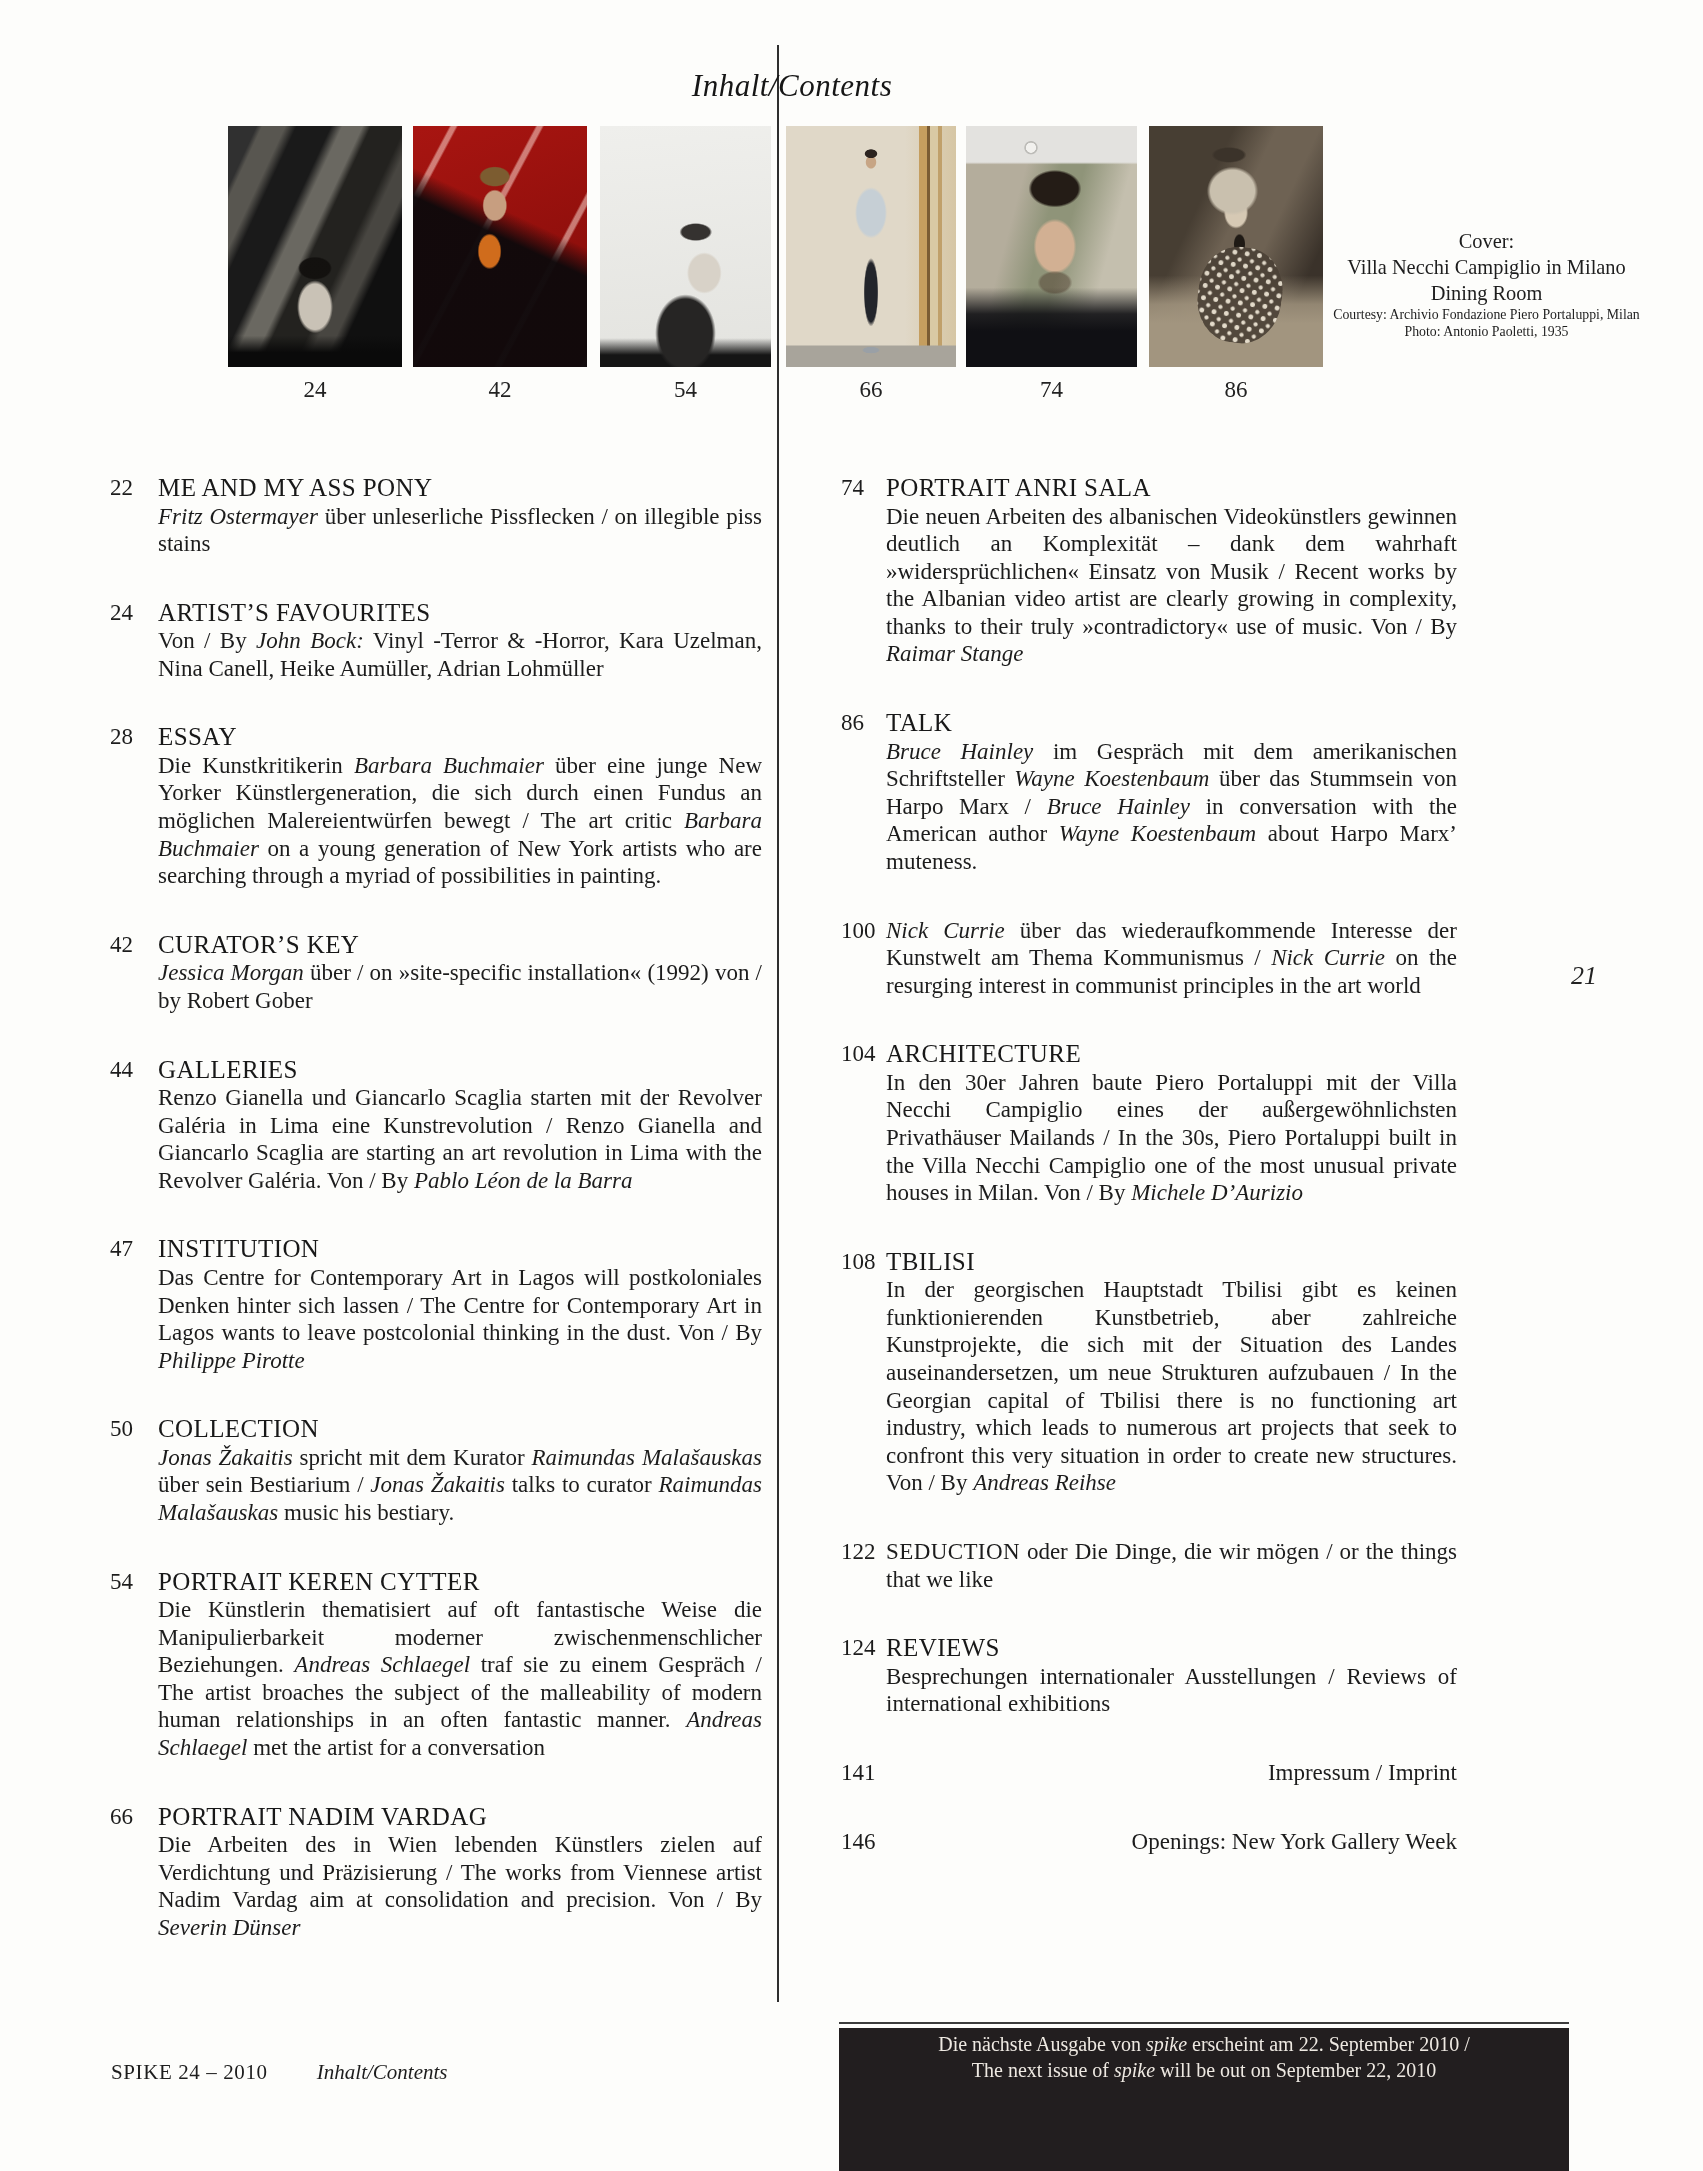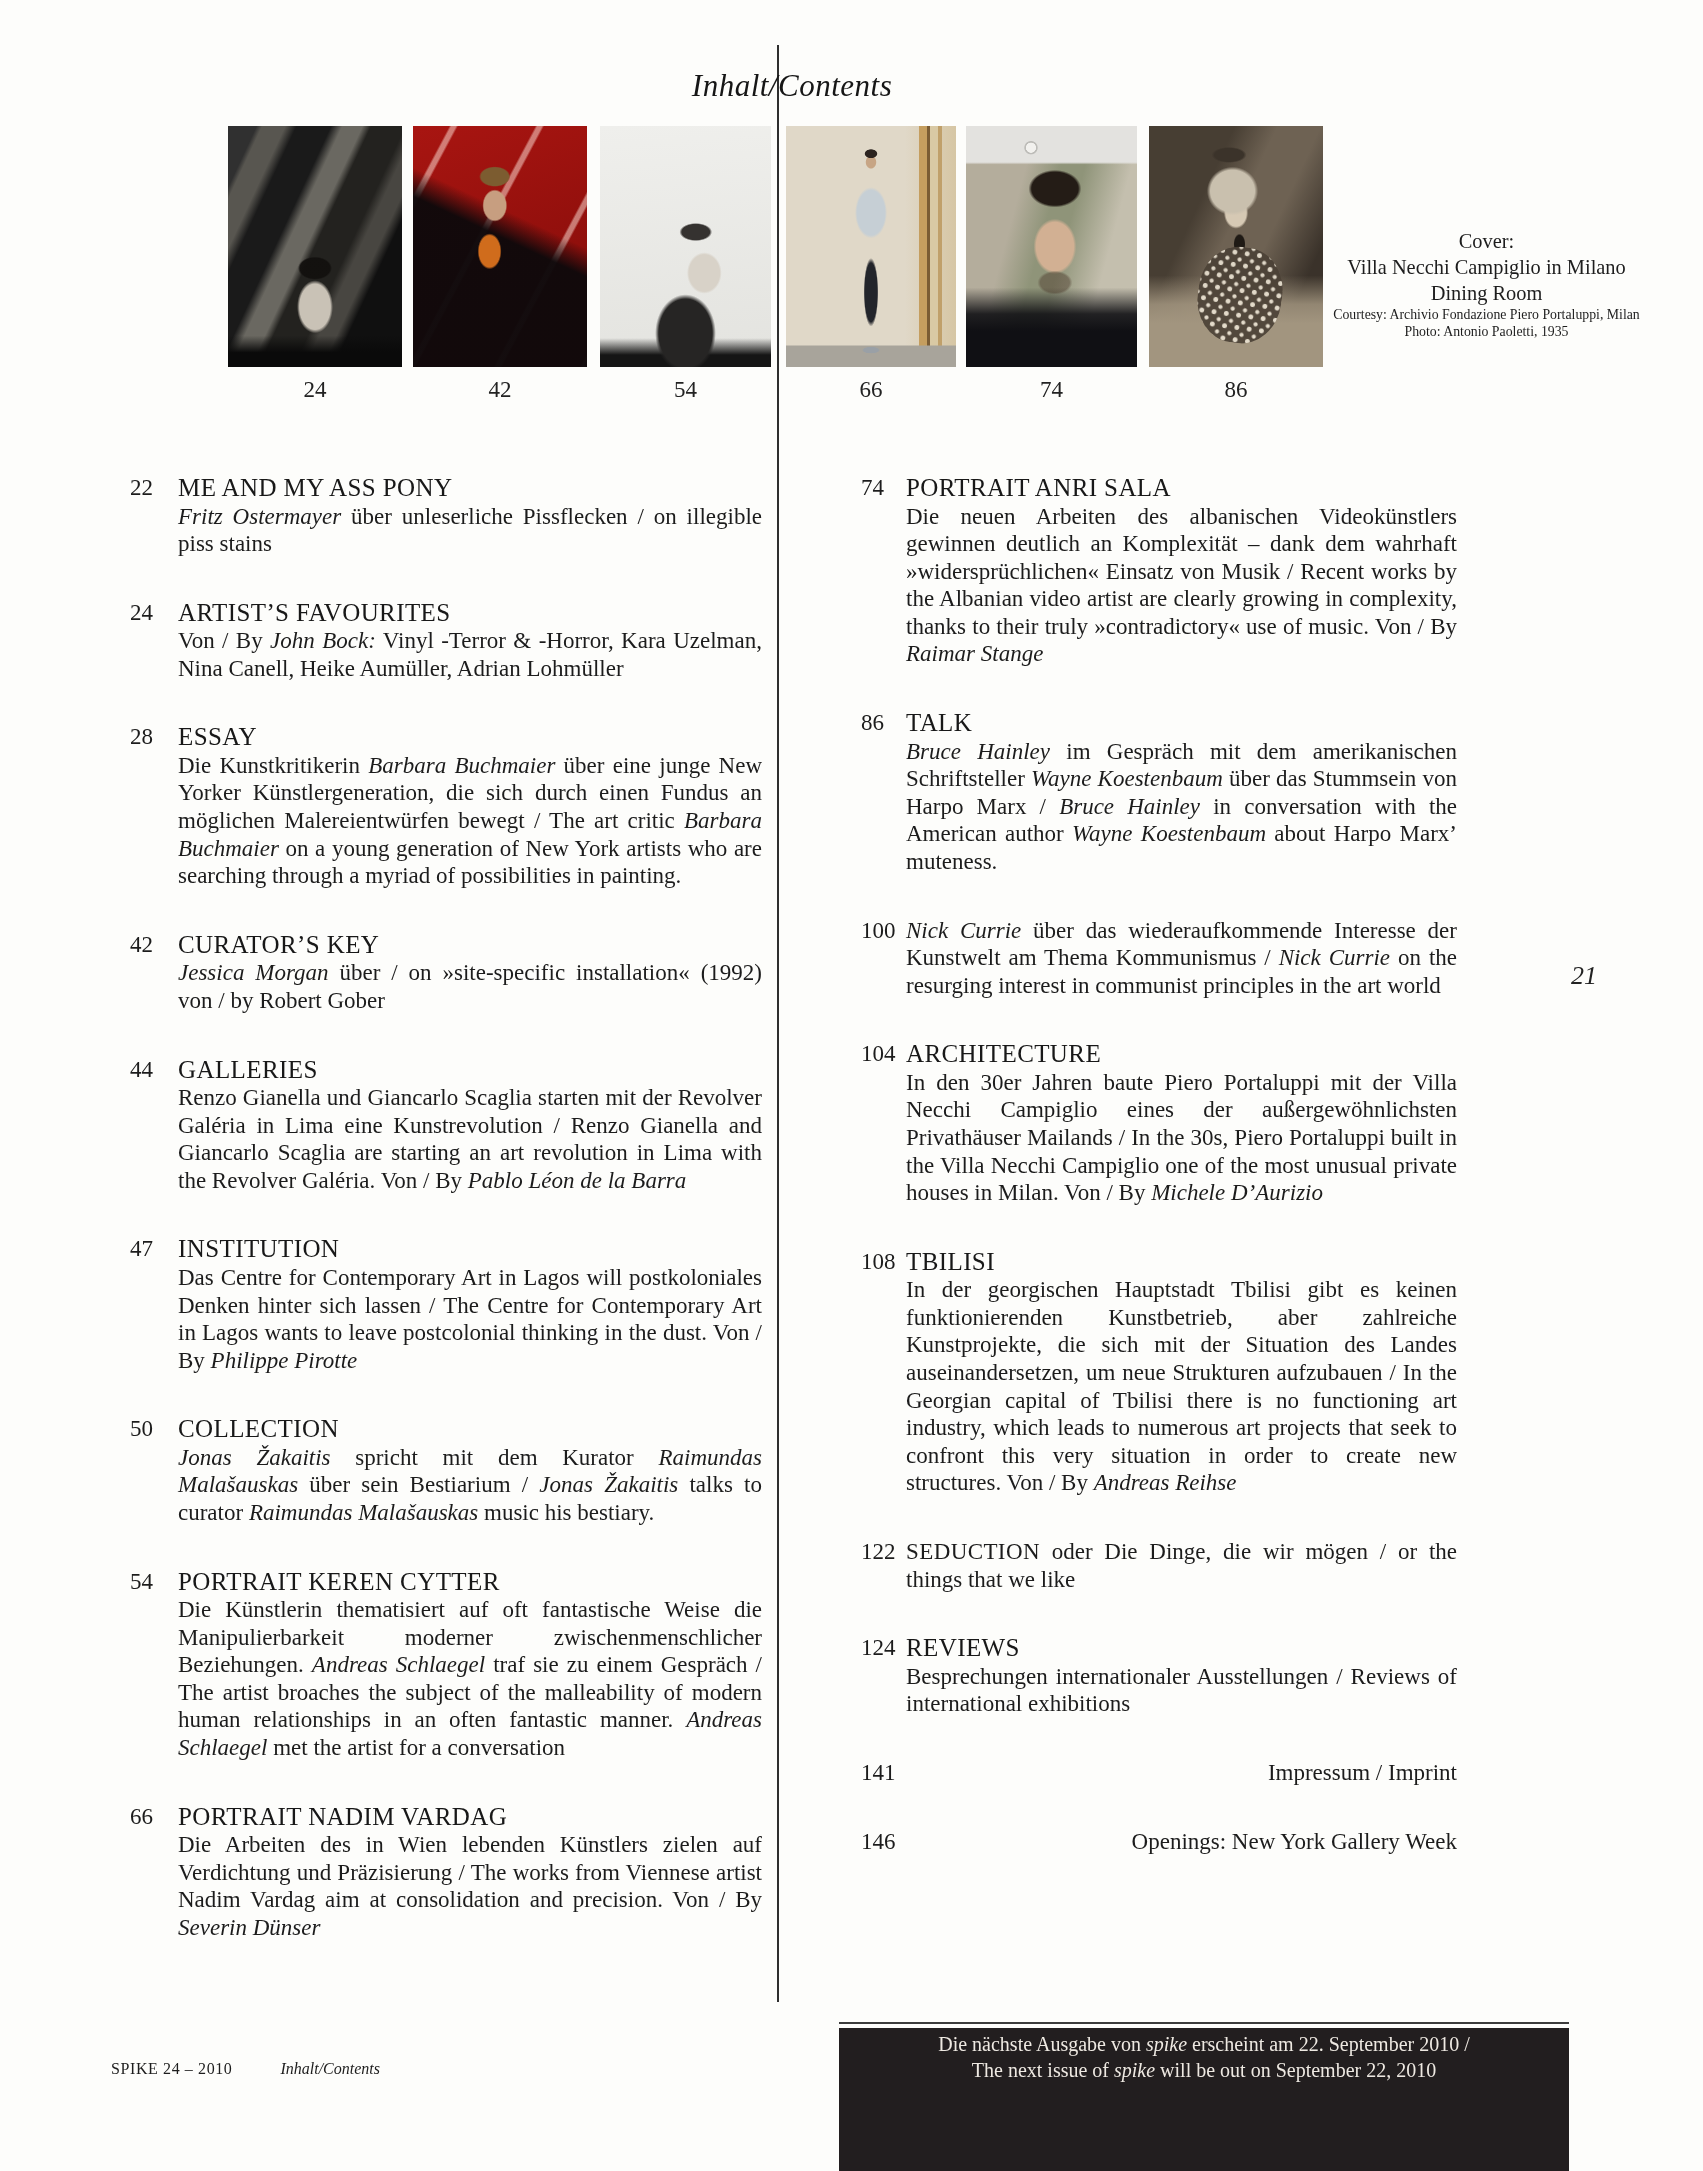--- a/index.html
+++ b/index.html
@@ -85,35 +85,35 @@
     border-radius:46%;transform:rotate(8deg);opacity:.92;
   }
   
   .cover-credit{position:absolute;left:1325px;top:228px;width:323px;text-align:center;color:#1d1d1d;}
   .cover-credit .big{font-size:20.4px;line-height:26px;}
   .cover-credit .small{font-size:13.8px;line-height:17px;}
   
   .col{position:absolute;top:474px;}
   #col-left{left:110px;width:652px;}
   #col-right{left:841px;width:616px;}
-  .entry{display:flex;margin-bottom:41px;margin-left:20px;}
+  .entry{display:flex;margin-bottom:41px;}
   .entry .num{flex:0 0 auto;width:48px;font-size:23px;line-height:28.5px;color:#1c1c1c;}
   #col-right .entry .num{width:45px;}
   .entry .content{flex:1 1 auto;min-width:0;}
   .entry .content p{margin:0;}
   .title-line{font-size:25px;line-height:28.5px;letter-spacing:0.4px;color:#181818;}
   .title-line span.caps{letter-spacing:0.4px;}
   .title-line i,.body i{font-style:italic;}
   .body{font-size:23px;line-height:27.6px;text-align:justify;color:#1c1c1c;}
   .body.plain{text-align:right;}
   .title-line .inline-rest{font-size:23px;letter-spacing:0;}
   
   .folio{position:absolute;left:1571px;top:961px;font-style:italic;font-size:26px;color:#222;}
   
-  .footer{position:absolute;left:111px;top:2060px;font-size:16px;color:#1d1d1d;white-space:nowrap;}
+  .footer{position:absolute;left:111px;top:2060px;font-size:21px;color:#1d1d1d;white-space:nowrap;}
   .footer .mag{letter-spacing:0.6px;}
   .footer .sec{font-style:italic;margin-left:44px;}
   .rule-above-box{position:absolute;left:839px;top:2022px;width:730px;height:1.9px;background:#3c3c3c;}
   .next-issue-box{
     position:absolute;left:839px;top:2028px;width:730px;height:144px;
     background:#221e1f;color:#eee9e2;text-align:center;
     font-size:20px;line-height:26px;padding-top:3px;box-sizing:border-box;
   }
 </style>
 </head>

